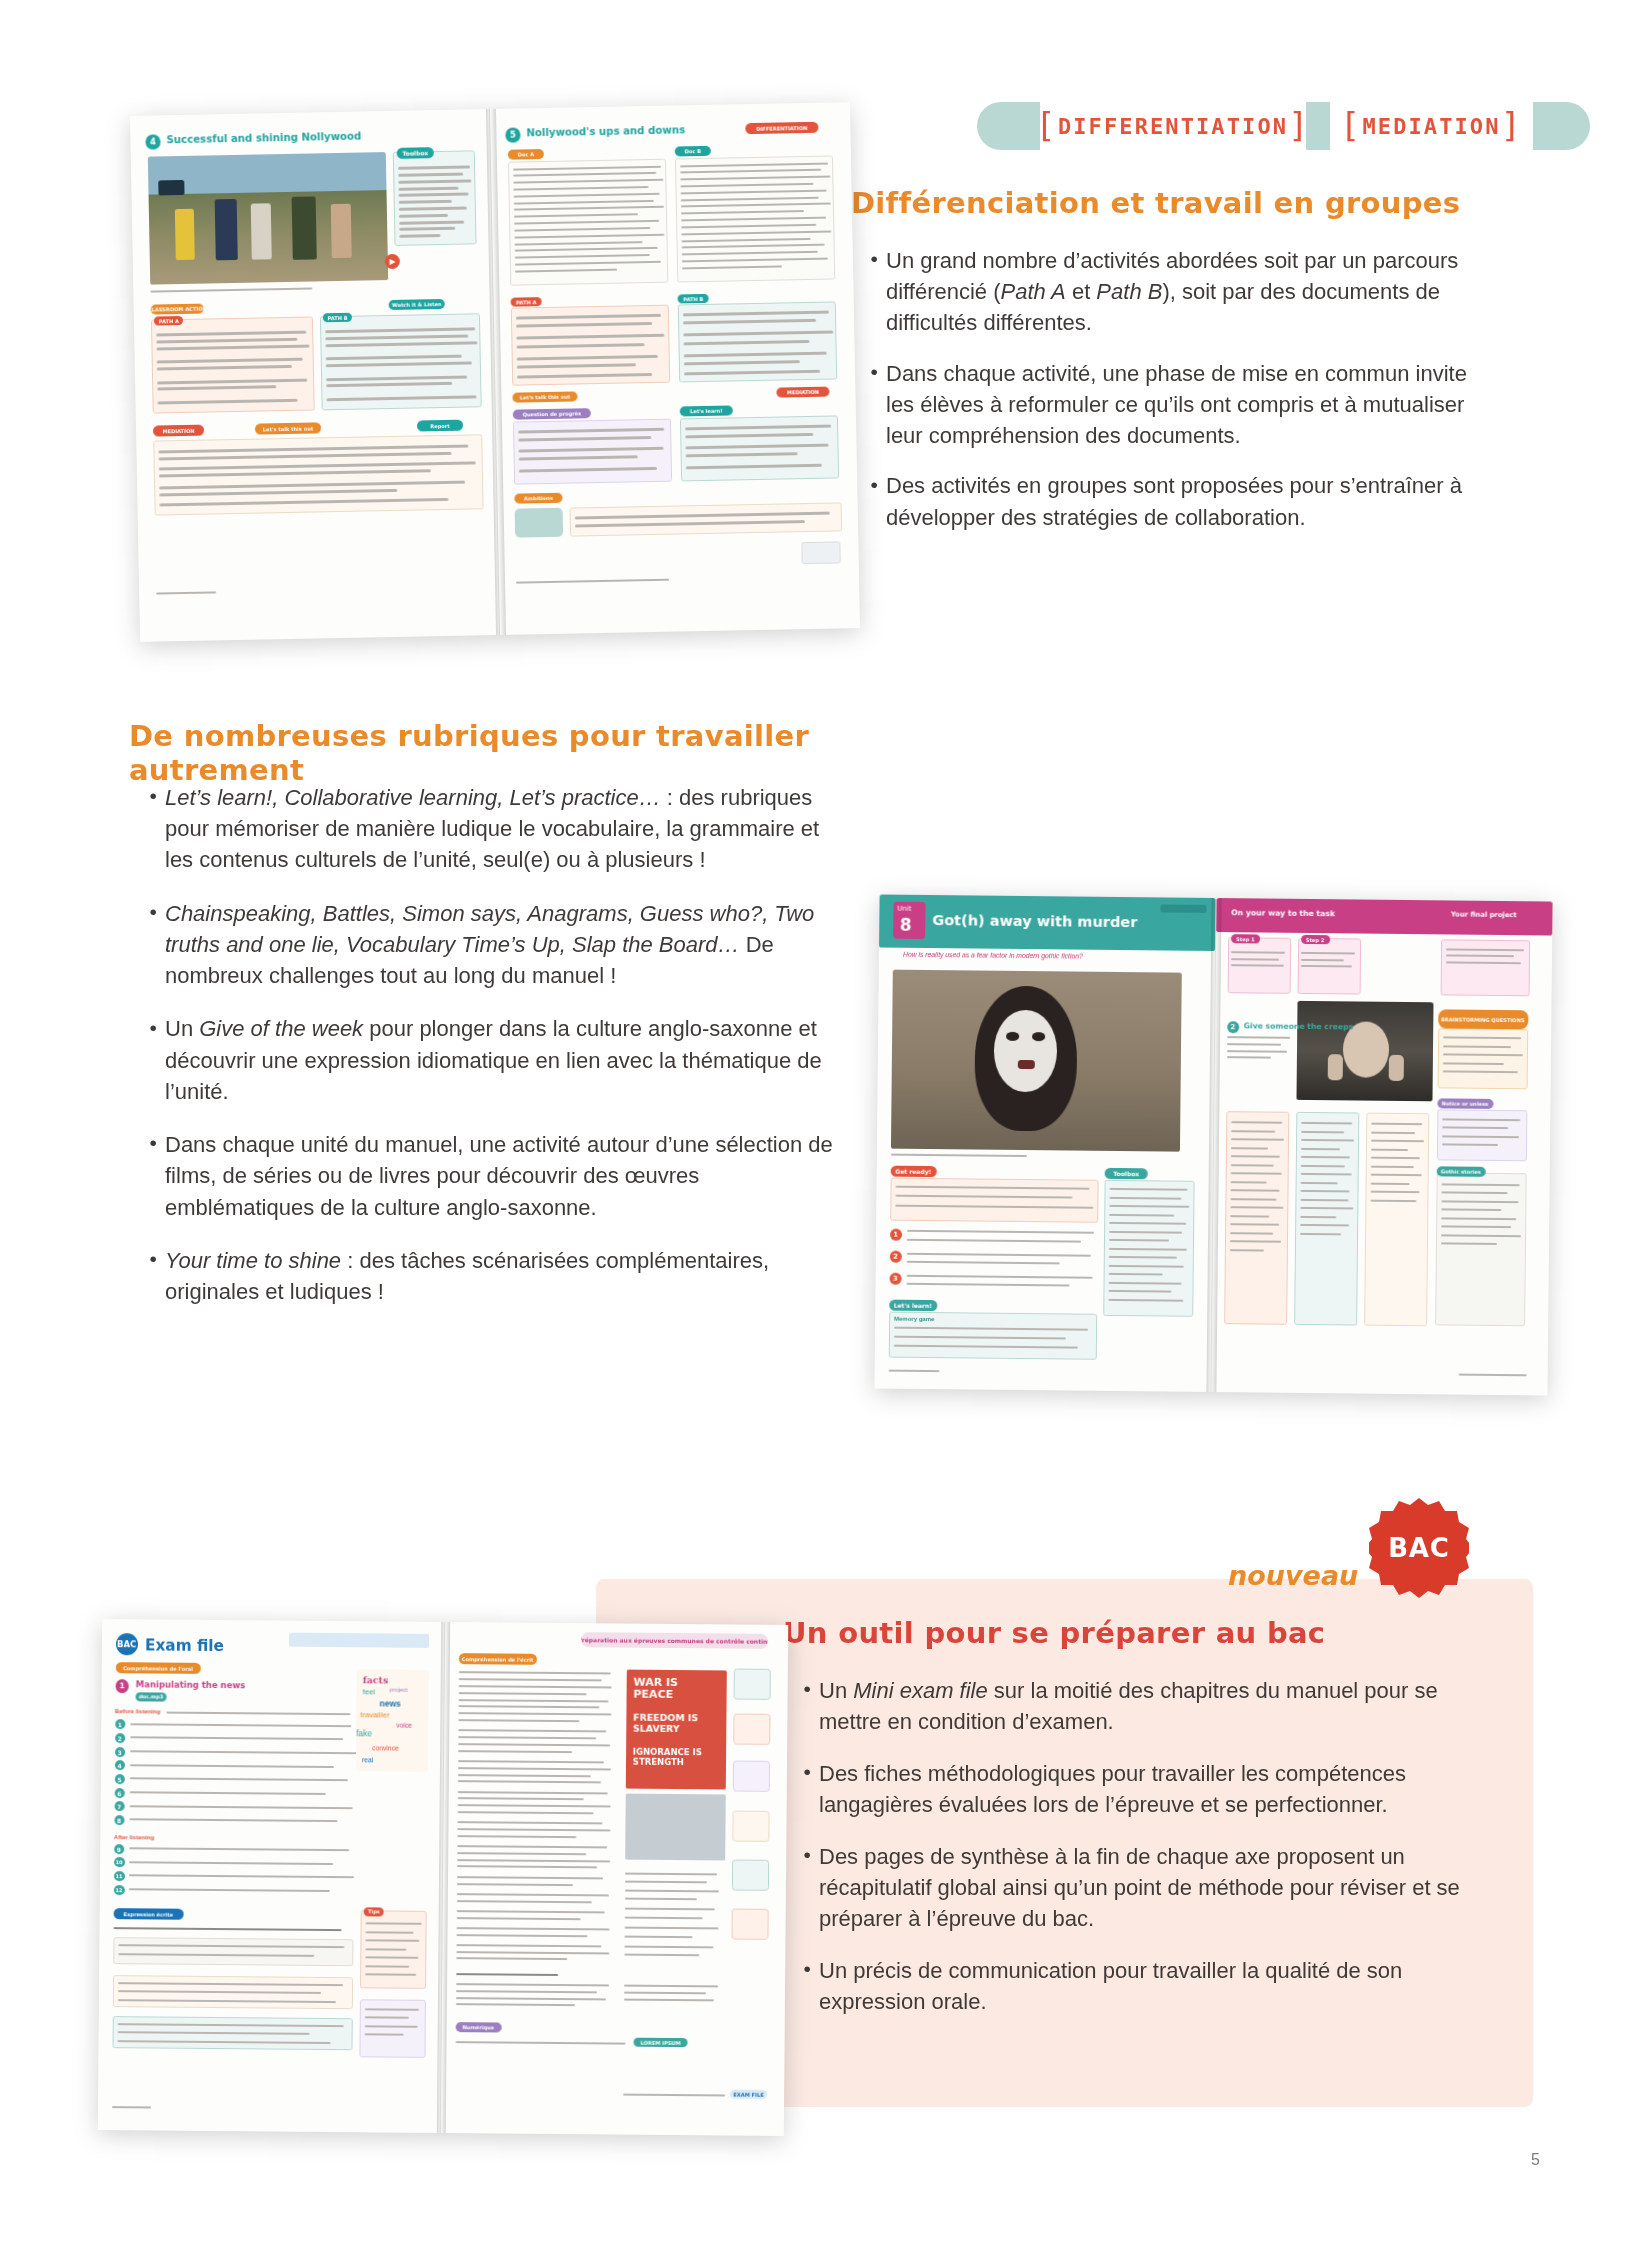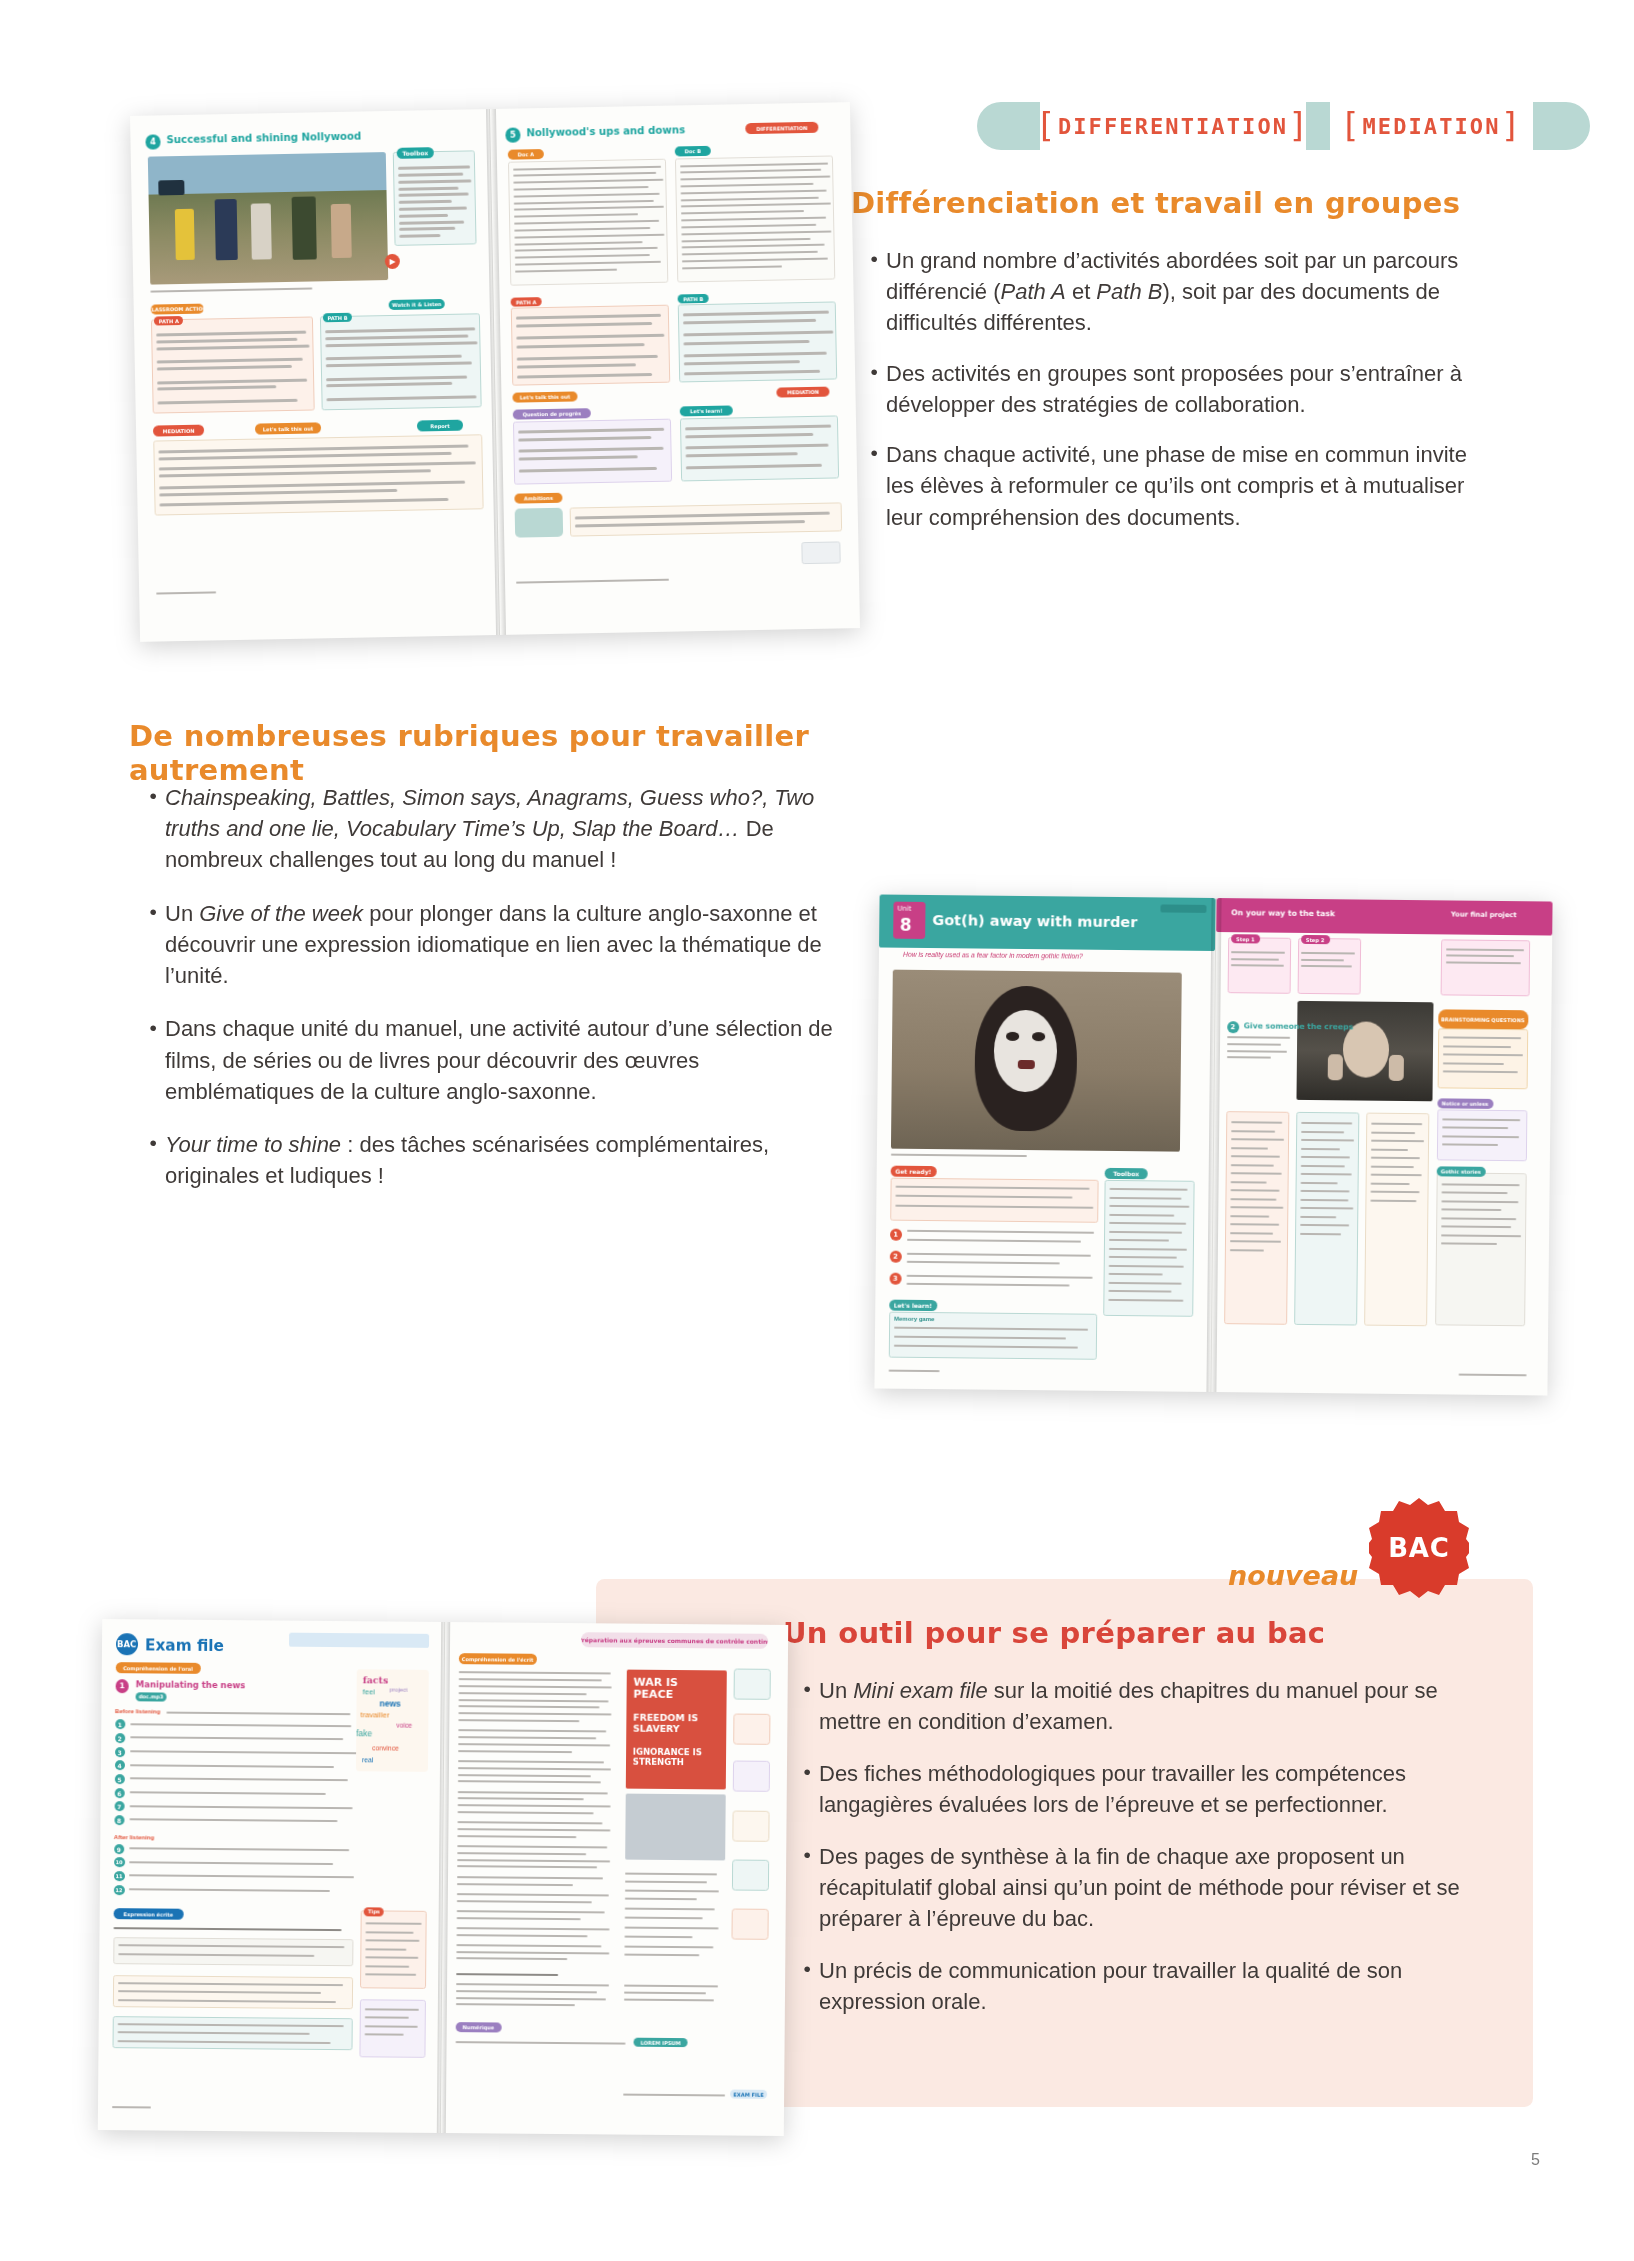--- a/index.html
+++ b/index.html
@@ -278,26 +278,27 @@
   </div>
   <div class="tag tag-med">
     <span class="brkt">[</span>
     <span>MEDIATION</span>
     <span class="brkt">]</span>
   </div>
 
   <div class="heading h-orange h-diff">Différenciation et travail en groupes</div>
   <ul class="bullets list-diff">
       <li><span>Un grand nombre d’activités abordées soit par un parcours différencié (</span><span class="it">Path A</span><span> et </span><span class="it">Path B</span><span>), soit par des documents de difficultés différentes.</span></li>
+      <li><span>Dans chaque activité, une phase de mise en commun invite les élèves à reformuler ce qu’ils ont compris et à mutualiser leur compréhension des documents.</span></li>
       <li><span>Des activités en groupes sont proposées pour s’entraîner à développer des stratégies de collaboration.</span></li>
-      <li><span>Dans chaque activité, une phase de mise en commun invite les élèves à reformuler ce qu’ils ont compris et à mutualiser leur compréhension des documents.</span></li>
     </ul>
 
   <div class="heading h-orange h-rubriques">De nombreuses rubriques pour travailler autrement</div>
   <ul class="bullets list-rubriques">
+      <li><span class="it">Let’s learn!, Collaborative learning, Let’s practice…</span><span> : des rubriques pour mémoriser de manière ludique le vocabulaire, la grammaire et les contenus culturels de l’unité, seul(e) ou à plusieurs !</span></li>
       <li><span class="it">Chainspeaking, Battles, Simon says, Anagrams, Guess who?, Two truths and one lie, Vocabulary Time’s Up, Slap the Board…</span><span> De nombreux challenges tout au long du manuel !</span></li>
       <li><span>Un </span><span class="it">Give of the week</span><span> pour plonger dans la culture anglo-saxonne et découvrir une expression idiomatique en lien avec la thématique de l’unité.</span></li>
       <li><span>Dans chaque unité du manuel, une activité autour d’une sélection de films, de séries ou de livres pour découvrir des œuvres emblématiques de la culture anglo-saxonne.</span></li>
       <li><span class="it">Your time to shine</span><span> : des tâches scénarisées complémentaires, originales et ludiques !</span></li>
     </ul>
 
   <div class="panel-bac"></div>
   <div class="nouveau-word">nouveau</div>
   <div class="bac-badge">
     <div class="star"></div>

